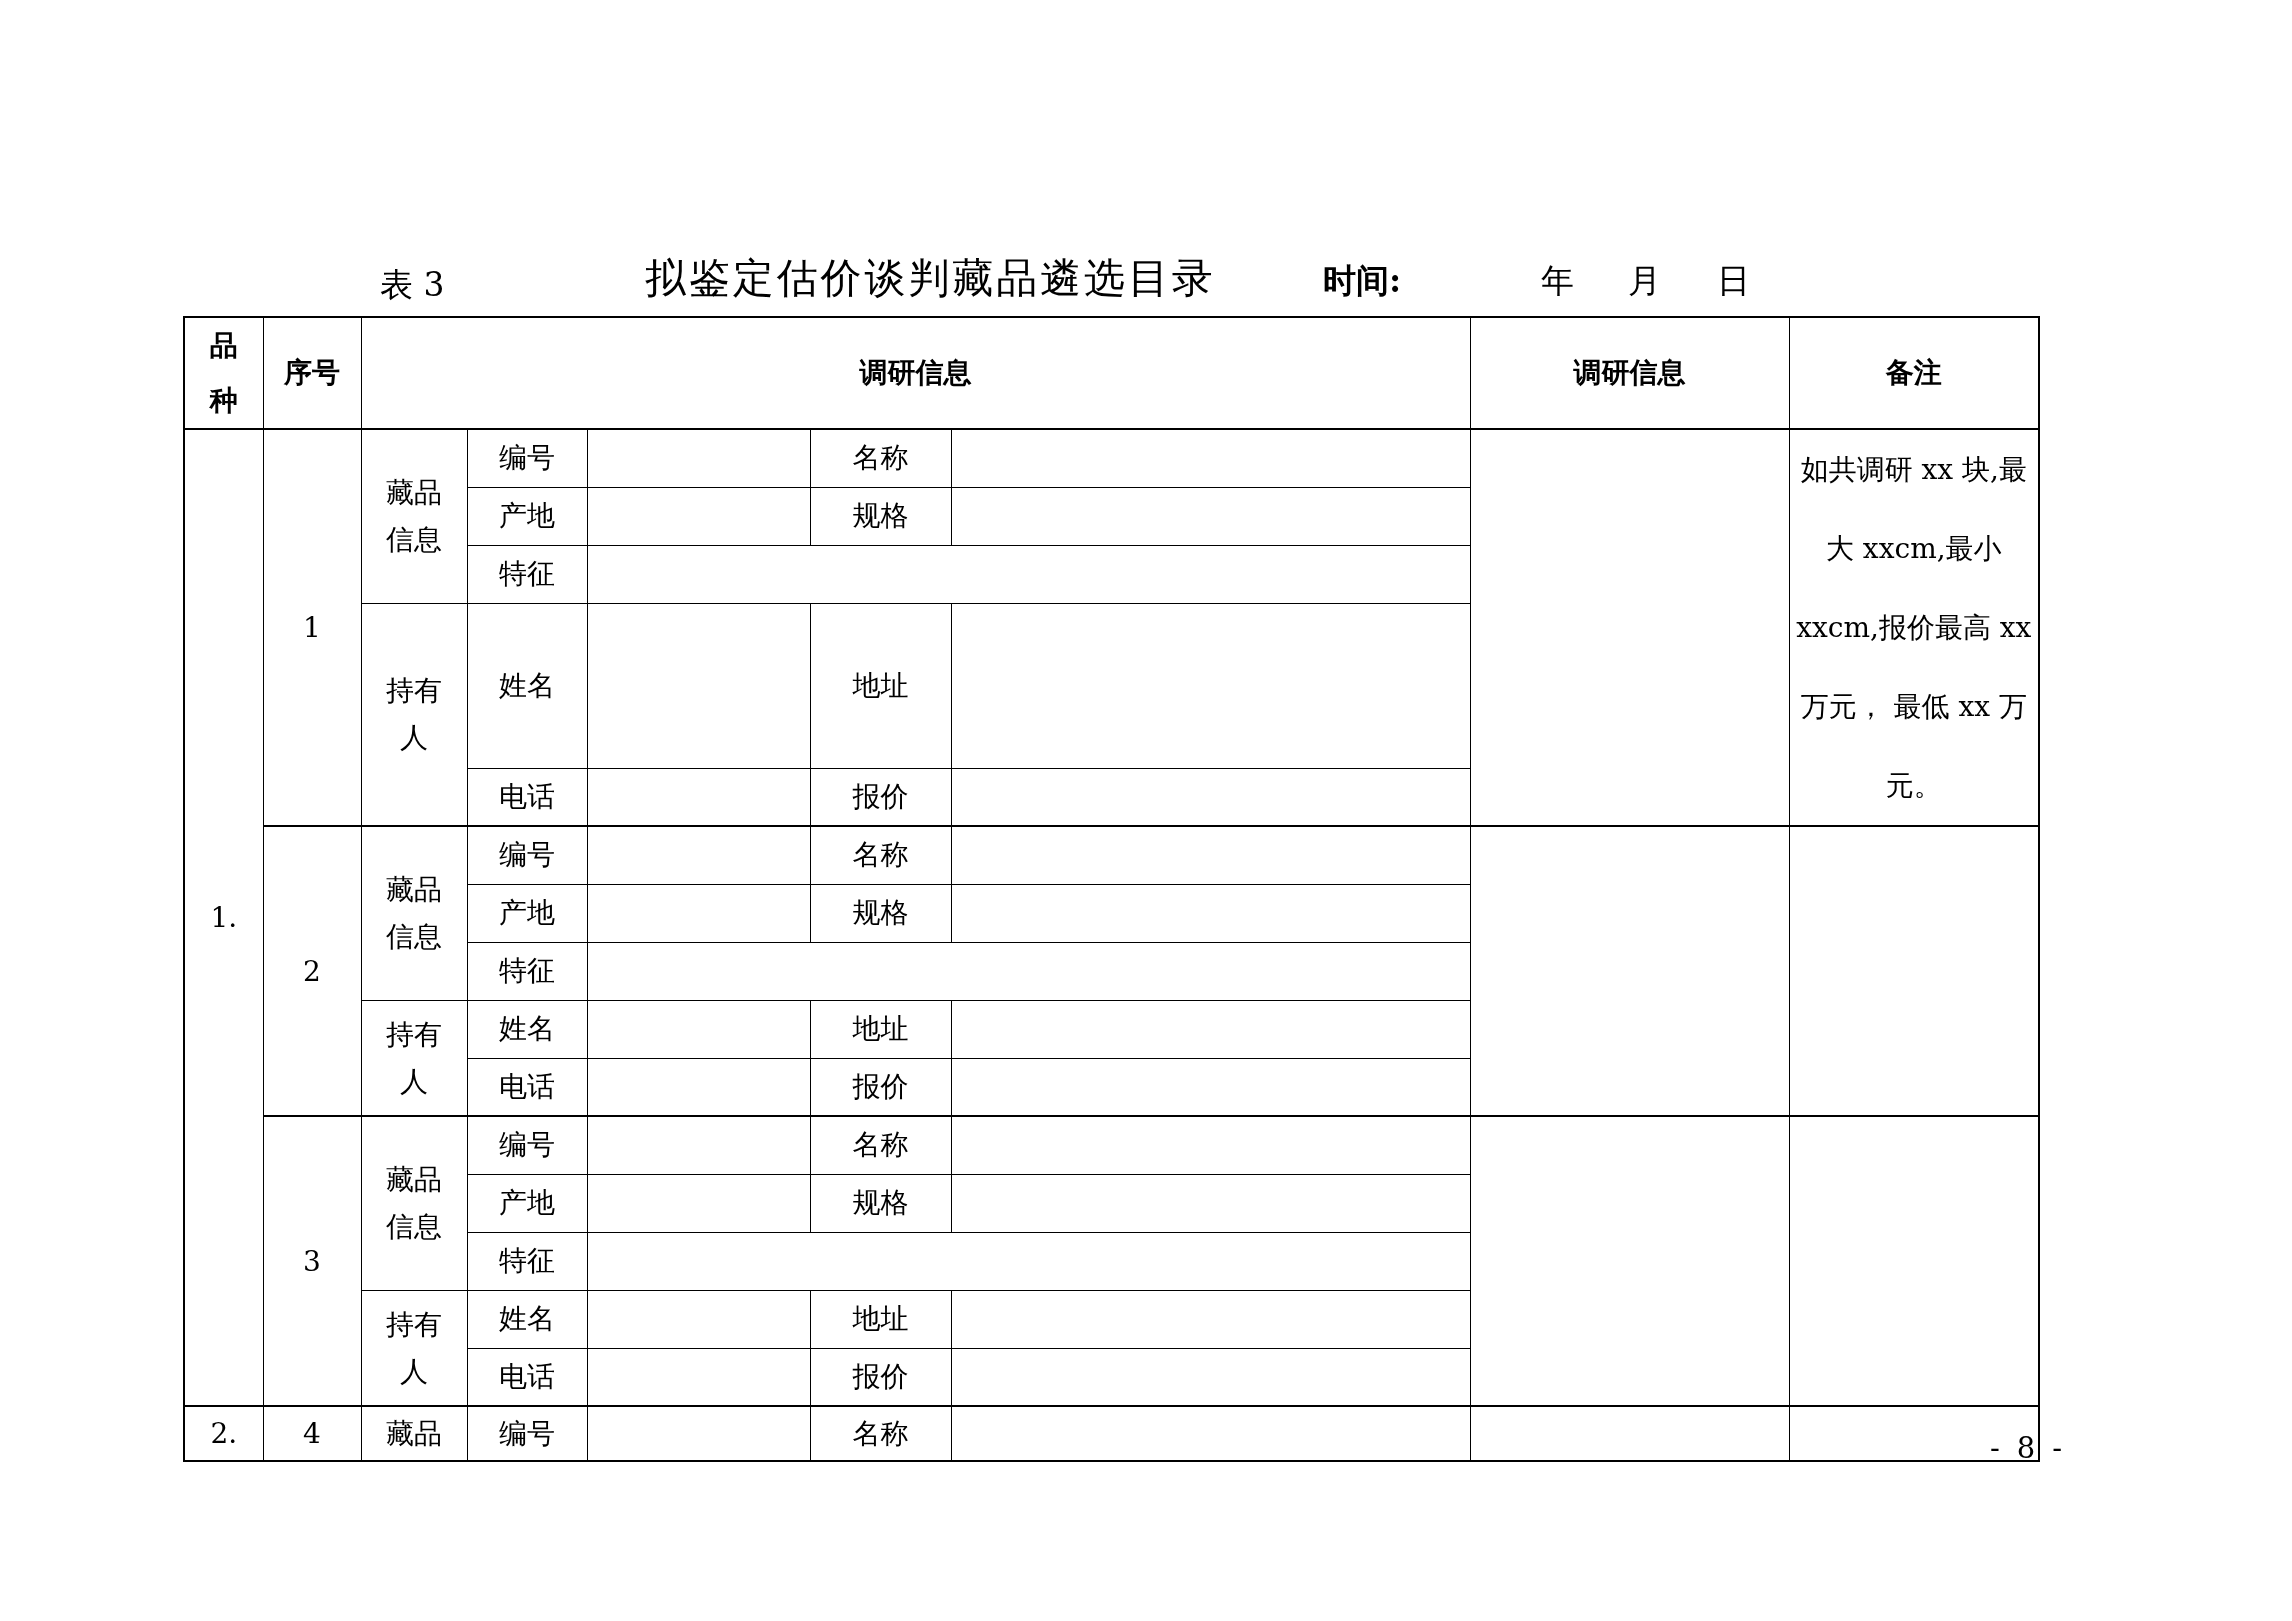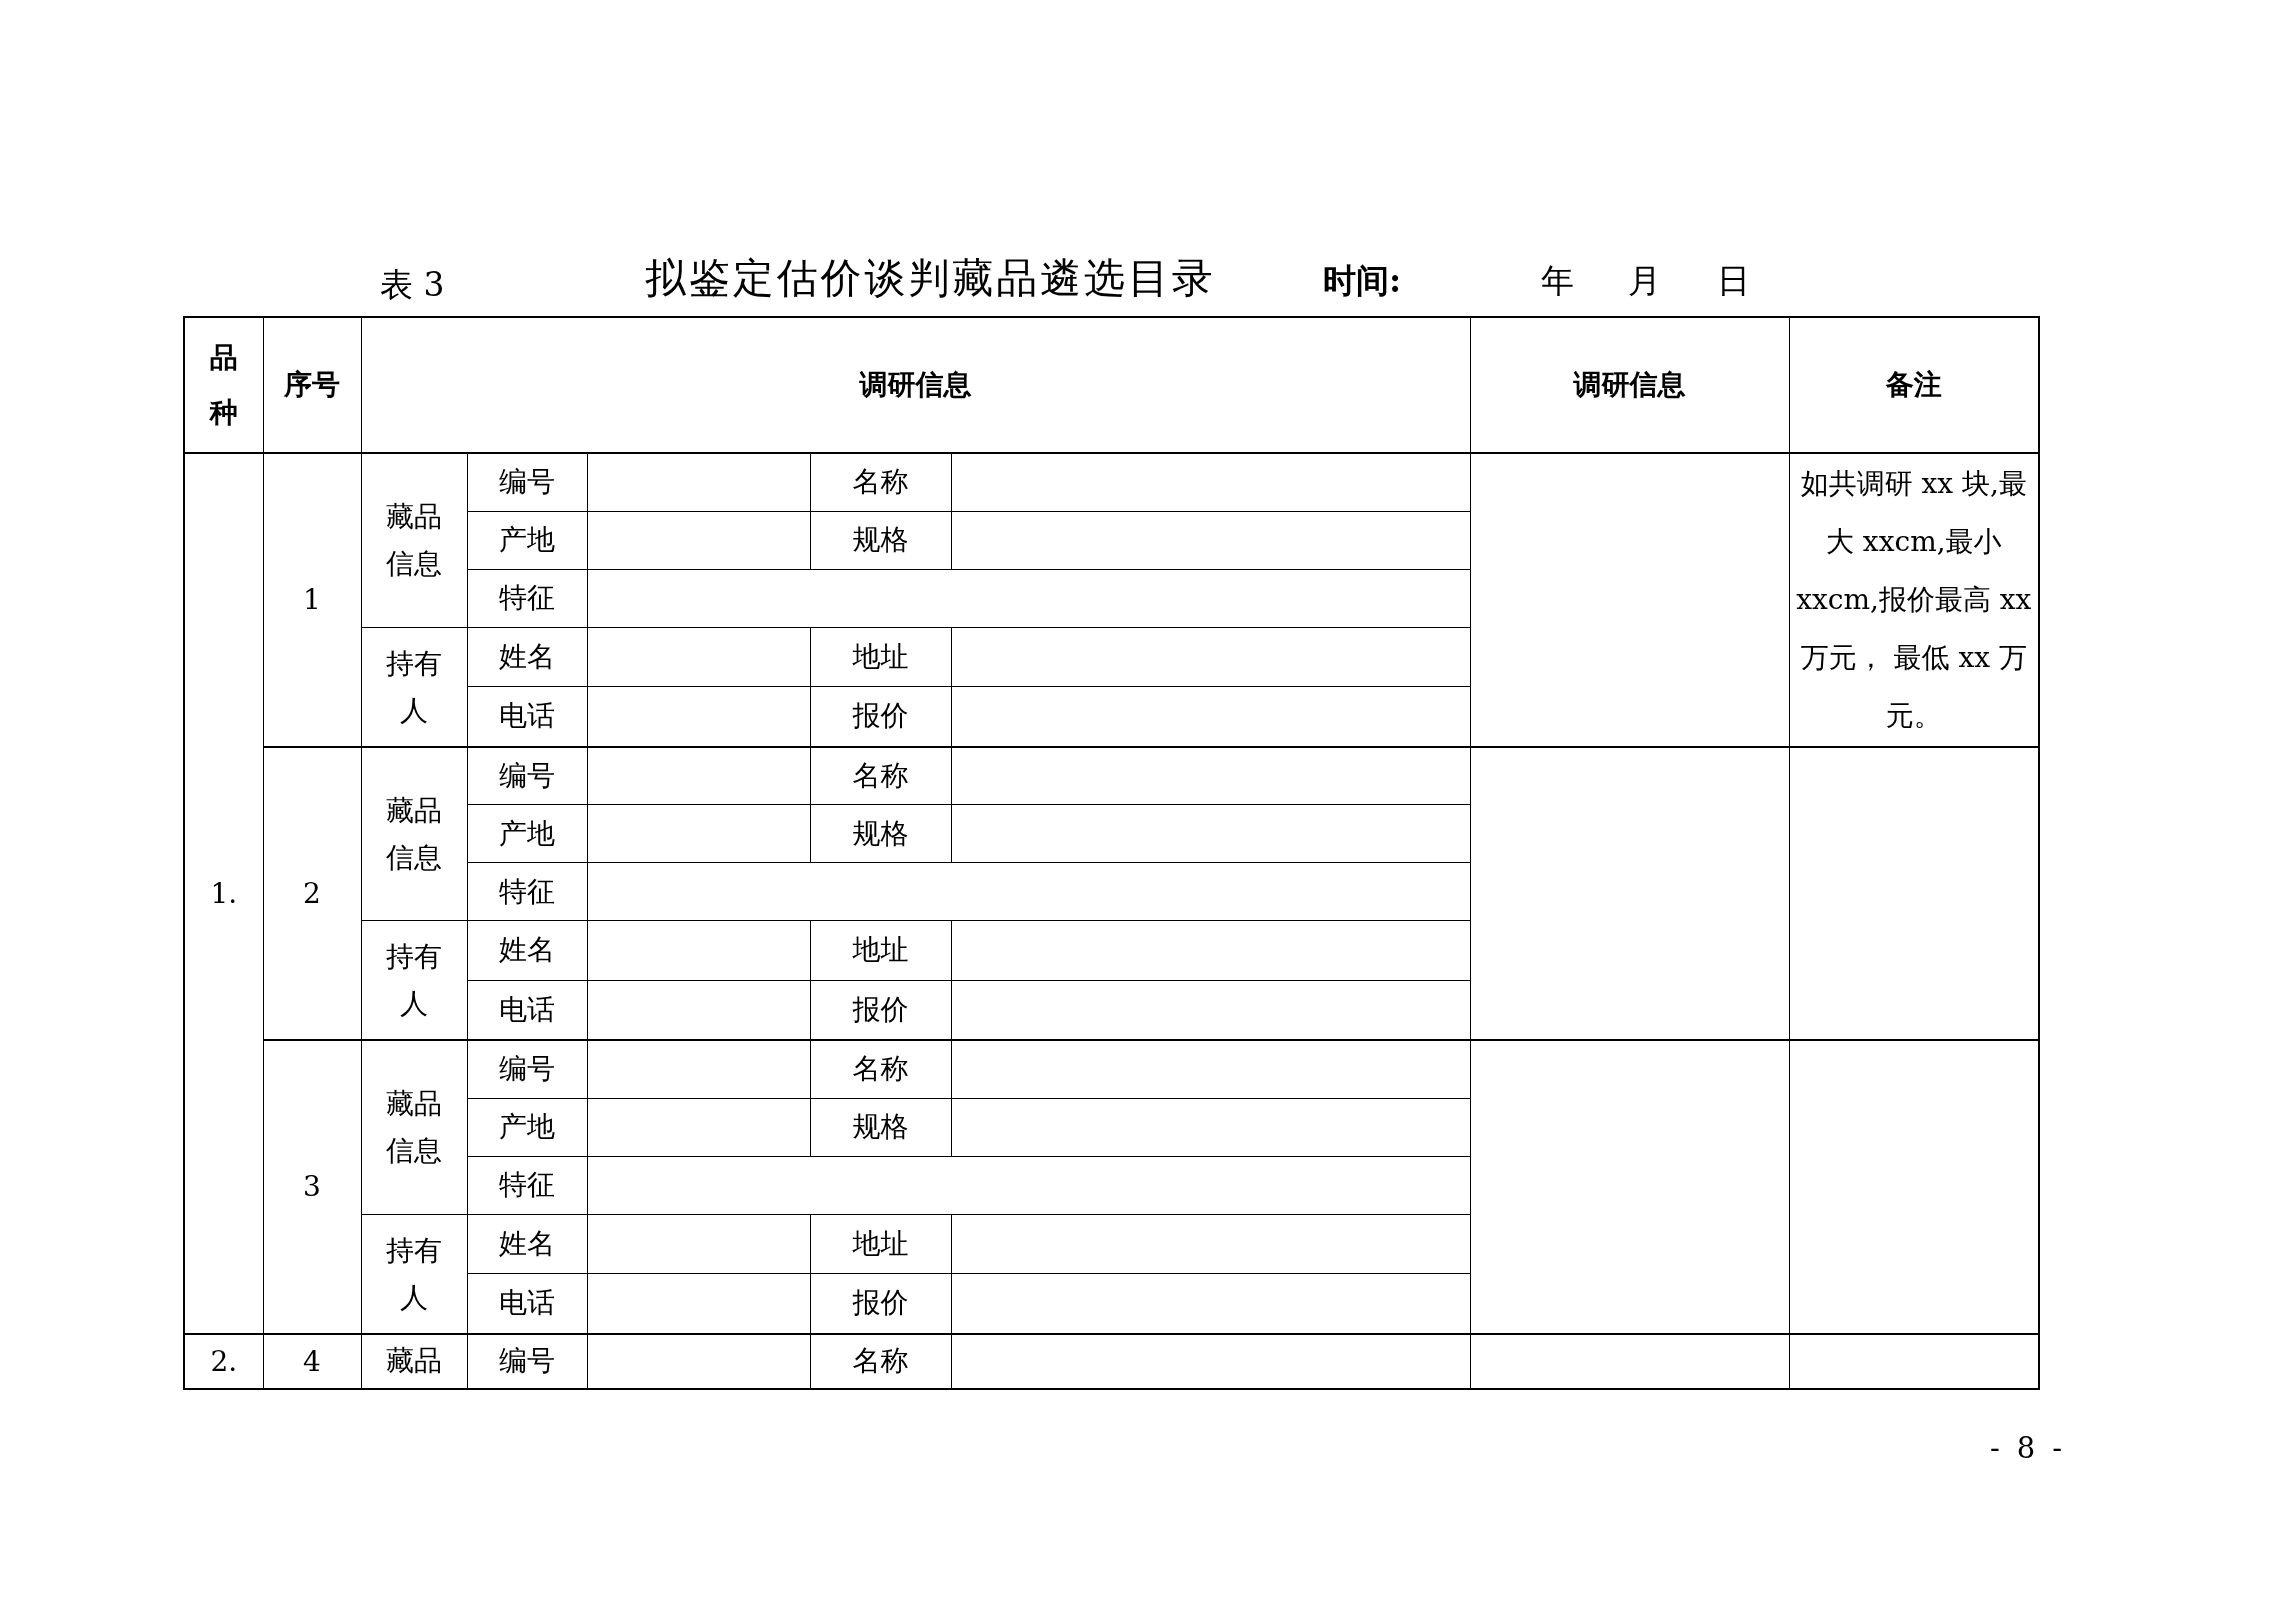--- a/index.html
+++ b/index.html
@@ -27,24 +27,24 @@
   }
   table.form td{
     border:1px solid #000;text-align:center;vertical-align:middle;
     font-size:28px;padding:0;overflow:hidden;
   }
   tr.hd{height:111px;}
   tr.hd td{border-bottom-width:2.9px;font-weight:bold;}
   tr.r{height:58px;}
   tr.last{height:55px;}
   tr.bt > td{border-top-width:2px;}
-  .narrow{margin:12px auto;word-break:break-all;}
+  .narrow{margin:0 auto;word-break:break-all;}
   .w40{width:39px;line-height:55px;}
   .w70{width:69px;line-height:47px;}
-  .remark{font-size:26.5px;line-height:58px;padding:0 5.9px;white-space:normal;}
+  .remark{font-size:26.5px;line-height:79px;padding:0 5.9px;white-space:normal;}
 </style>
 </head>
 <body>
 
 <div class="abs tbl-label">表 3</div>
 <div class="abs main-title">拟鉴定估价谈判藏品遴选目录</div>
 <div class="abs time-label">时间:</div>
 <div class="abs date-y">年</div>
 <div class="abs date-m">月</div>
 <div class="abs date-d">日</div>

